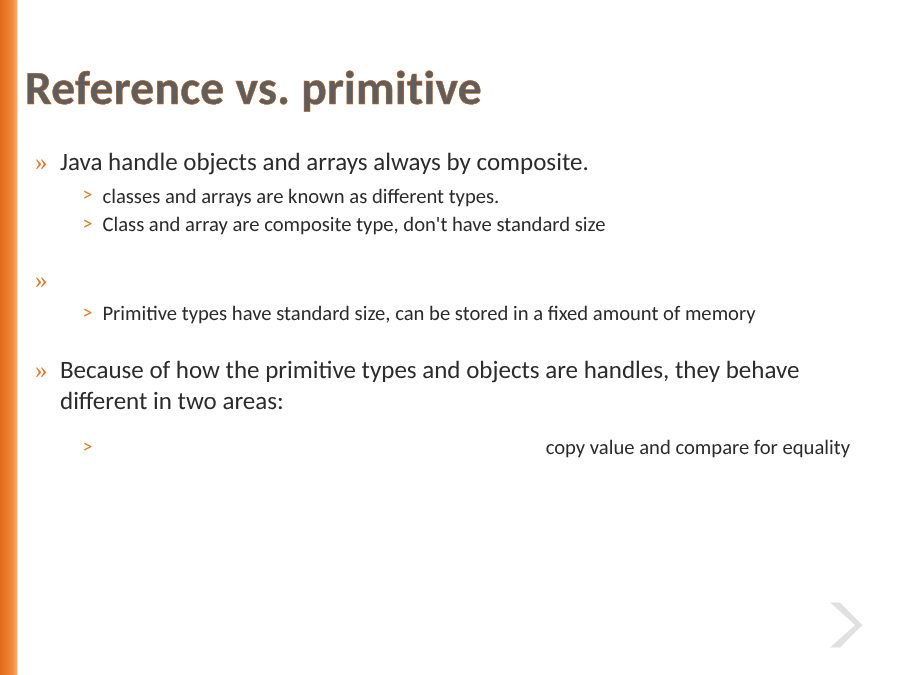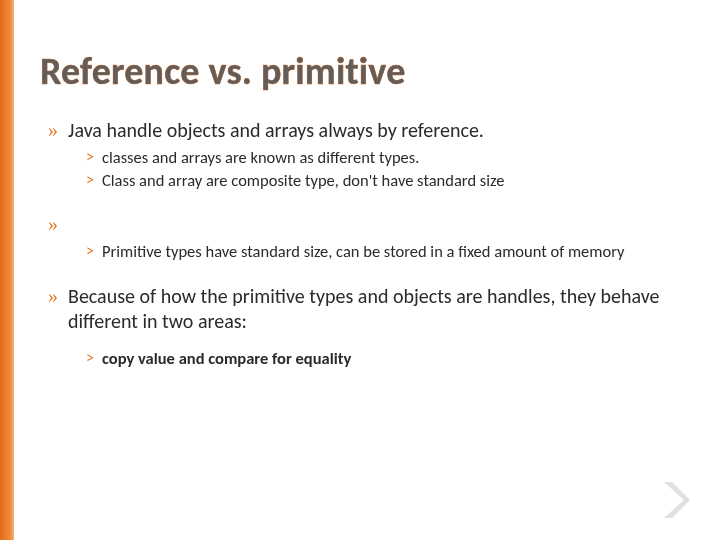--- a/index.html
+++ b/index.html
@@ -10,21 +10,21 @@
     position: relative;
   }
   .accent-bar {
     position: absolute;
     left: 0; top: 0;
     width: 14px; height: 540px;
     background: linear-gradient(to right, #e06a1a 0%, #f08a3a 70%, #f8b070 100%);
   }
   .content {
     position: absolute;
-    left: 40px; top: 48px;
+    left: 20px; top: 48px;
     width: 660px;
   }
   .title {
     font-size: 38px;
     font-weight: 700;
     color: #5e5e5e;
     -webkit-text-stroke: 0.4px #c86828;
     text-shadow: 0 0 0 #c86828;
     letter-spacing: 0.2px;
     margin-bottom: 24px;
@@ -57,21 +57,21 @@
     color: #2b2b2b;
     line-height: 1.25;
     margin-top: 2px;
   }
   .l2-item .bullet {
     color: #e07a2a;
     font-size: 16px;
     margin-right: 8px;
   }
   .l2-item .txt { flex: 1; }
-  .bold { font-weight: 700; }
+  .bold { font-weight: 400; text-align: right; }
   .group { margin-bottom: 22px; }
   .corner-chevron {
     position: absolute;
     right: 28px;
     bottom: 20px;
     width: 32px;
     height: 40px;
     opacity: 0.22;
   }
 </style>
@@ -80,21 +80,21 @@
 
 <div class="accent-bar"></div>
 
 <div class="content">
   <h1 class="title">Reference vs. primitive</h1>
 
   <div class="group">
     <div class="l1">
       <div class="l1-item">
         <span class="bullet">»</span>
-        <span class="txt">Java handle objects and arrays always by reference.</span>
+        <span class="txt">Java handle objects and arrays always by composite.</span>
       </div>
     </div>
     <div class="l2">
       <div class="l2-item">
         <span class="bullet">˃</span>
         <span class="txt">classes and arrays are known as different types.</span>
       </div>
       <div class="l2-item">
         <span class="bullet">˃</span>
         <span class="txt">Class and array are composite type, don't have standard size</span>

